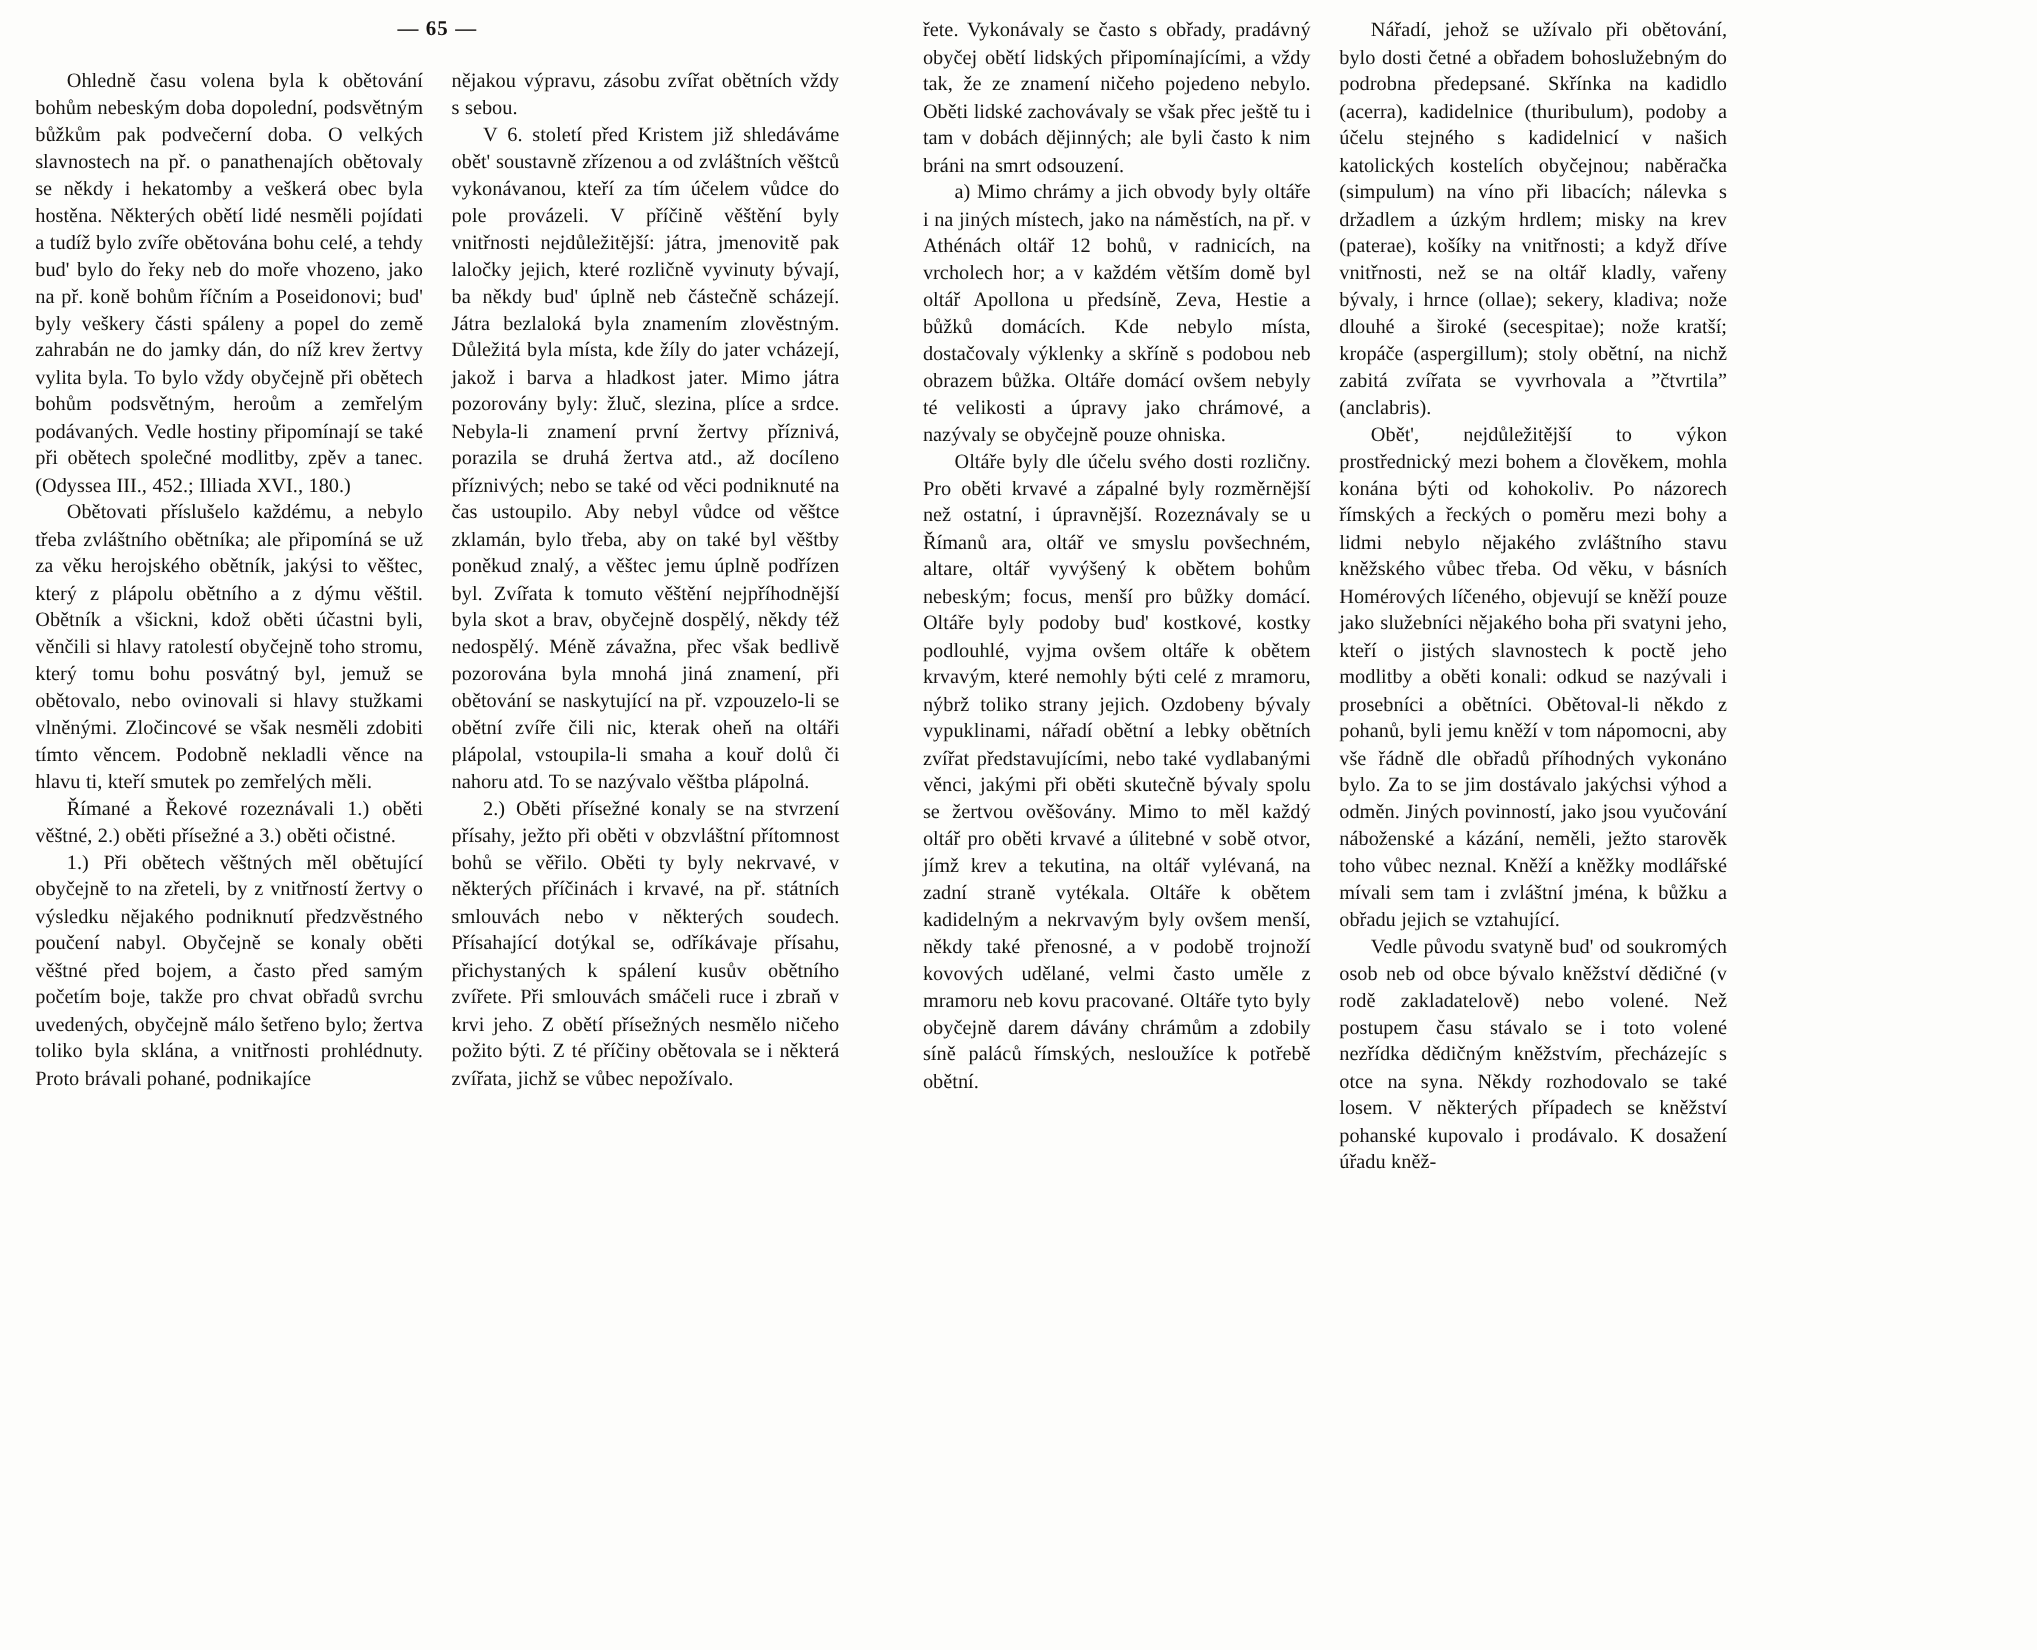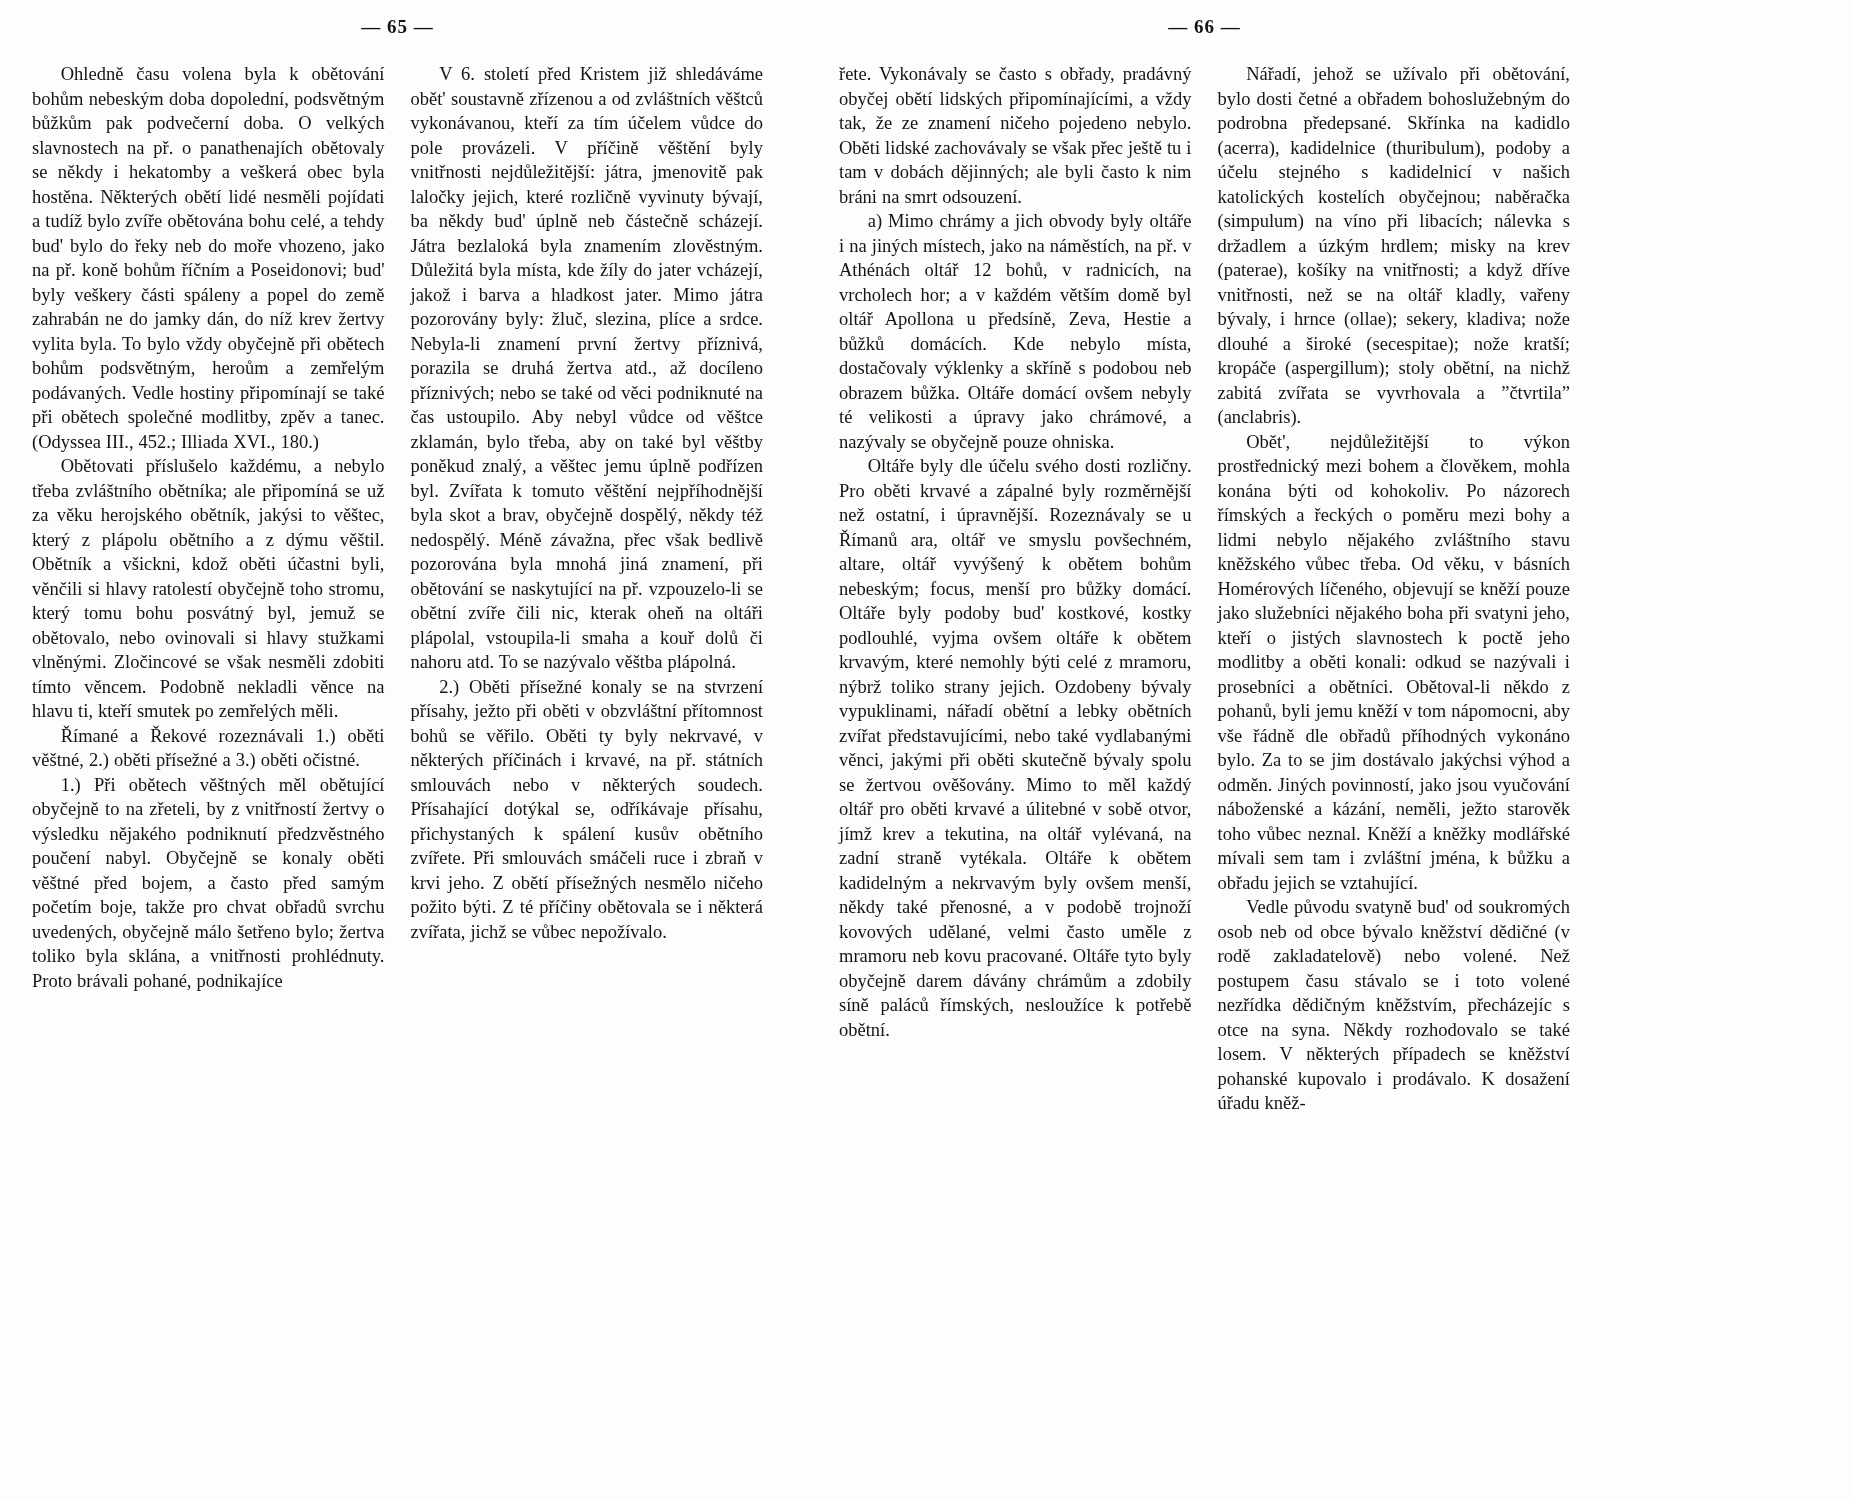--- a/index.html
+++ b/index.html
@@ -62,27 +62,27 @@
   <div class="page">
     <div class="page-number">— 65 —</div>
     <div class="columns">
       <div class="column">
           <p class="para indent"><span>Ohledně </span><span class="bold">času</span><span> volena byla k </span><span class="bold">obětování bohům nebeským doba dopolední</span><span>, podsvětným bůžkům pak podvečerní doba. O velkých slavnostech na př. o panathenajích obětovaly se někdy i hekatomby a veškerá obec byla hostěna. Některých obětí lidé nesměli pojídati a tudíž bylo zvíře obětována bohu celé, a tehdy bud' bylo do řeky neb do moře vhozeno, jako na př. koně bohům říčním a Poseidonovi; bud' byly veškery části spáleny a popel do země zahrabán ne do jamky dán, do níž krev žertvy vylita byla. To bylo vždy obyčejně při obětech bohům podsvětným, heroům a zemřelým podávaných. Vedle hostiny připomínají se také při obětech společné modlitby, zpěv a tanec. (Odyssea III., 452.; Illiada XVI., 180.)</span></p>
           <p class="para indent"><span>Obětovati příslušelo každému, a nebylo třeba zvláštního obětníka; ale připomíná se už za věku herojského obětník, jakýsi to věštec, který z plápolu obětního a z dýmu věštil. Obětník a všickni, kdož oběti účastni byli, věnčili si hlavy ratolestí obyčejně toho stromu, který tomu bohu posvátný byl, jemuž se obětovalo, nebo ovinovali si hlavy stužkami vlněnými. Zločincové se však nesměli zdobiti tímto věncem. Podobně nekladli věnce na hlavu ti, kteří smutek po zemřelých měli.</span></p>
           <p class="para indent"><span>Římané a Řekové rozeznávali 1.) </span><span class="bold">oběti věštné</span><span>, 2.) </span><span class="bold">oběti přísežné</span><span> a 3.) </span><span class="bold">oběti očistné.</span></p>
           <p class="para indent"><span>1.) </span><span class="bold">Při obětech věštných</span><span> měl obětující obyčejně to na zřeteli, by z vnitřností žertvy o výsledku nějakého podniknutí předzvěstného poučení nabyl. Obyčejně se konaly oběti věštné před bojem, a často před samým početím boje, takže </span><span class="bold">pro chvat</span><span> obřadů svrchu uvedených, </span><span class="bold">obyčejně</span><span> málo šetřeno bylo; žertva toliko byla sklána, a vnitřnosti prohlédnuty. Proto brávali pohané, podnikajíce</span></p>
         </div>
       <div class="column">
+          <p class="para"><span>nějakou výpravu, zásobu zvířat obětních vždy s sebou.</span></p>
           <p class="para indent"><span>V 6. století před Kristem již shledáváme obět' soustavně zřízenou a od zvláštních věštců vykonávanou, kteří za tím účelem vůdce do pole provázeli. V příčině věštění byly vnitřnosti nejdůležitější: játra, jmenovitě pak laločky jejich, které rozličně vyvinuty bývají, ba někdy bud' úplně neb částečně scházejí. Játra bezlaloká byla znamením zlověstným. Důležitá byla místa, kde žíly do jater vcházejí, jakož i barva a hladkost jater. Mimo játra pozorovány byly: žluč, slezina, plíce a srdce. Nebyla-li znamení první žertvy příznivá, porazila se druhá žertva atd., až docíleno příznivých; nebo se také od věci podniknuté na čas ustoupilo. Aby nebyl vůdce od věštce zklamán, bylo třeba, aby on také byl věštby poněkud znalý, a věštec jemu úplně podřízen byl. Zvířata k tomuto věštění nejpříhodnější byla skot a brav, obyčejně dospělý, někdy též nedospělý. Méně závažna, přec však bedlivě pozorována byla mnohá jiná znamení, při obětování se naskytující na př. vzpouzelo-li se obětní zvíře čili nic, kterak oheň na oltáři plápolal, vstoupila-li smaha a kouř dolů či nahoru atd. To se nazývalo věštba plápolná.</span></p>
           <p class="para indent"><span>2.) </span><span class="bold">Oběti přísežné</span><span> konaly se na stvrzení přísahy, ježto při oběti v obzvláštní přítomnost bohů se věřilo. Oběti ty byly nekrvavé, v některých příčinách i krvavé, na př. státních smlouvách nebo v některých soudech. Přísahající dotýkal se, odříkávaje přísahu, přichystaných k spálení kusův obětního zvířete. Při smlouvách smáčeli ruce i zbraň v krvi jeho. Z obětí přísežných nesmělo ničeho požito býti. Z té příčiny obětovala se i některá zvířata, jichž se vůbec nepožívalo.</span></p>
         </div>
     </div>
   </div>
   <div class="page">
-    <div class="page-number">— 66 —</div>
     <div class="columns">
       <div class="column">
           <p class="para"><span>řete. Vykonávaly se často s obřady, pradávný obyčej obětí lidských připomínajícími, a vždy tak, že ze znamení ničeho pojedeno nebylo. Oběti lidské zachovávaly se však přec ještě tu i tam v dobách dějinných; ale byli často k nim bráni na smrt odsouzení.</span></p>
           <p class="para indent"><span>a) Mimo chrámy a jich obvody byly </span><span class="bold">oltáře</span><span> i na jiných místech, jako na náměstích, na př. v Athénách oltář 12 bohů, v radnicích, na vrcholech hor; a v každém větším domě byl oltář Apollona u předsíně, Zeva, Hestie a bůžků domácích. Kde nebylo místa, dostačovaly výklenky a skříně s podobou neb obrazem bůžka. Oltáře domácí ovšem nebyly té velikosti a úpravy jako chrámové, a nazývaly se obyčejně pouze ohniska.</span></p>
           <p class="para indent"><span>Oltáře byly dle účelu svého dosti </span><span class="bold">rozličny</span><span>. Pro oběti krvavé a zápalné byly rozměrnější než ostatní, i úpravnější. Rozeznávaly se u Římanů </span><span class="bold">ara,</span><span> oltář ve smyslu povšechném, </span><span class="bold">altare,</span><span> oltář vyvýšený k obětem bohům nebeským; </span><span class="bold">focus,</span><span> menší pro </span><span class="bold">bůžky domácí.</span><span> Oltáře byly podoby bud' kostkové, kostky podlouhlé, vyjma ovšem oltáře k obětem krvavým, které nemohly býti celé z mramoru, nýbrž toliko strany jejich. Ozdobeny bývaly vypuklinami, nářadí obětní a lebky obětních zvířat představujícími, nebo také vydlabanými věnci, jakými při oběti skutečně bývaly spolu se žertvou ověšovány. Mimo to měl každý oltář pro oběti krvavé </span><span class="bold">a úlitebné</span><span> v sobě otvor, jímž krev a tekutina, na oltář vylévaná, na zadní straně vytékala. Oltáře k obětem kadidelným a nekrvavým byly ovšem menší, někdy také přenosné, a v podobě trojnoží kovových udělané, velmi často uměle z mramoru neb kovu pracované. Oltáře tyto byly obyčejně darem dávány chrámům a zdobily síně paláců římských, nesloužíce k potřebě obětní.</span></p>
         </div>
       <div class="column">
           <p class="para indent"><span>Nářadí, jehož se užívalo při obětování, bylo dosti četné a obřadem bohoslužebným do podrobna předepsané. Skřínka na kadidlo (acerra), kadidelnice (thuribulum), podoby a účelu stejného s kadidelnicí v našich katolických kostelích obyčejnou; naběračka (simpulum) na víno při libacích; nálevka s držadlem a úzkým hrdlem; misky na krev (paterae), košíky na vnitřnosti; a když dříve vnitřnosti, než se na oltář kladly, vařeny bývaly, i hrnce (ollae); sekery, kladiva; nože dlouhé a široké (secespitae); nože kratší; kropáče (aspergillum); stoly obětní, na nichž zabitá zvířata se vyvrhovala a ”čtvrtila” (anclabris).</span></p>
           <p class="para indent"><span>Obět', nejdůležitější to výkon prostřednický mezi bohem a člověkem, mohla konána býti od kohokoliv. Po názorech římských a řeckých o poměru mezi bohy a lidmi nebylo nějakého zvláštního stavu kněžského vůbec třeba. Od věku, v básních Homérových líčeného, objevují se kněží pouze jako služebníci nějakého boha při svatyni jeho, kteří o jistých slavnostech k poctě jeho modlitby a oběti konali: odkud se nazývali i prosebníci a obětníci. Obětoval-li někdo z pohanů, byli jemu kněží v tom nápomocni, aby vše řádně dle obřadů příhodných vykonáno bylo. Za to se jim dostávalo jakýchsi výhod a odměn. Jiných povinností, jako jsou vyučování náboženské a kázání, neměli, ježto starověk toho vůbec neznal. Kněží a kněžky modlářské mívali sem tam i zvláštní jména, k bůžku a obřadu jejich se vztahující.</span></p>
           <p class="para indent"><span>Vedle původu svatyně bud' od soukromých osob neb od obce bývalo kněžství dědičné (v rodě zakladatelově) nebo volené. Než postupem času stávalo se i toto volené nezřídka dědičným kněžstvím, přecházejíc s otce na syna. Někdy rozhodovalo se také losem. V některých případech se kněžství pohanské kupovalo i prodávalo. K dosažení úřadu kněž-</span></p>

